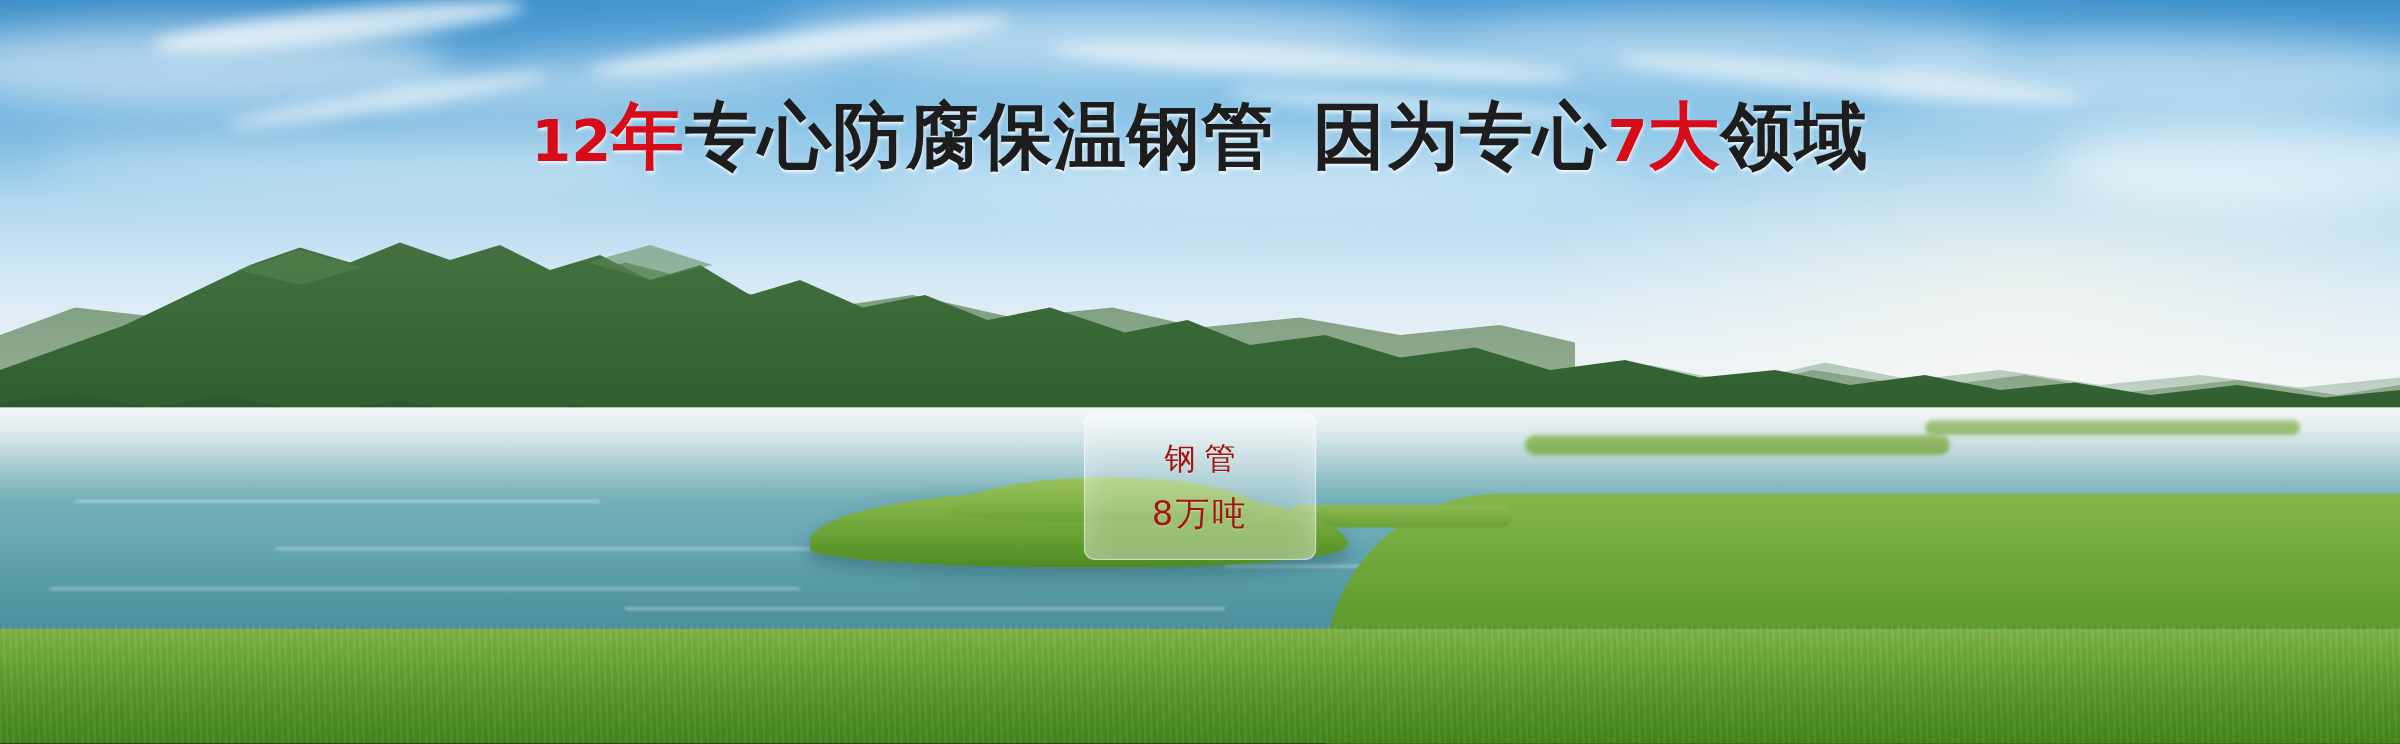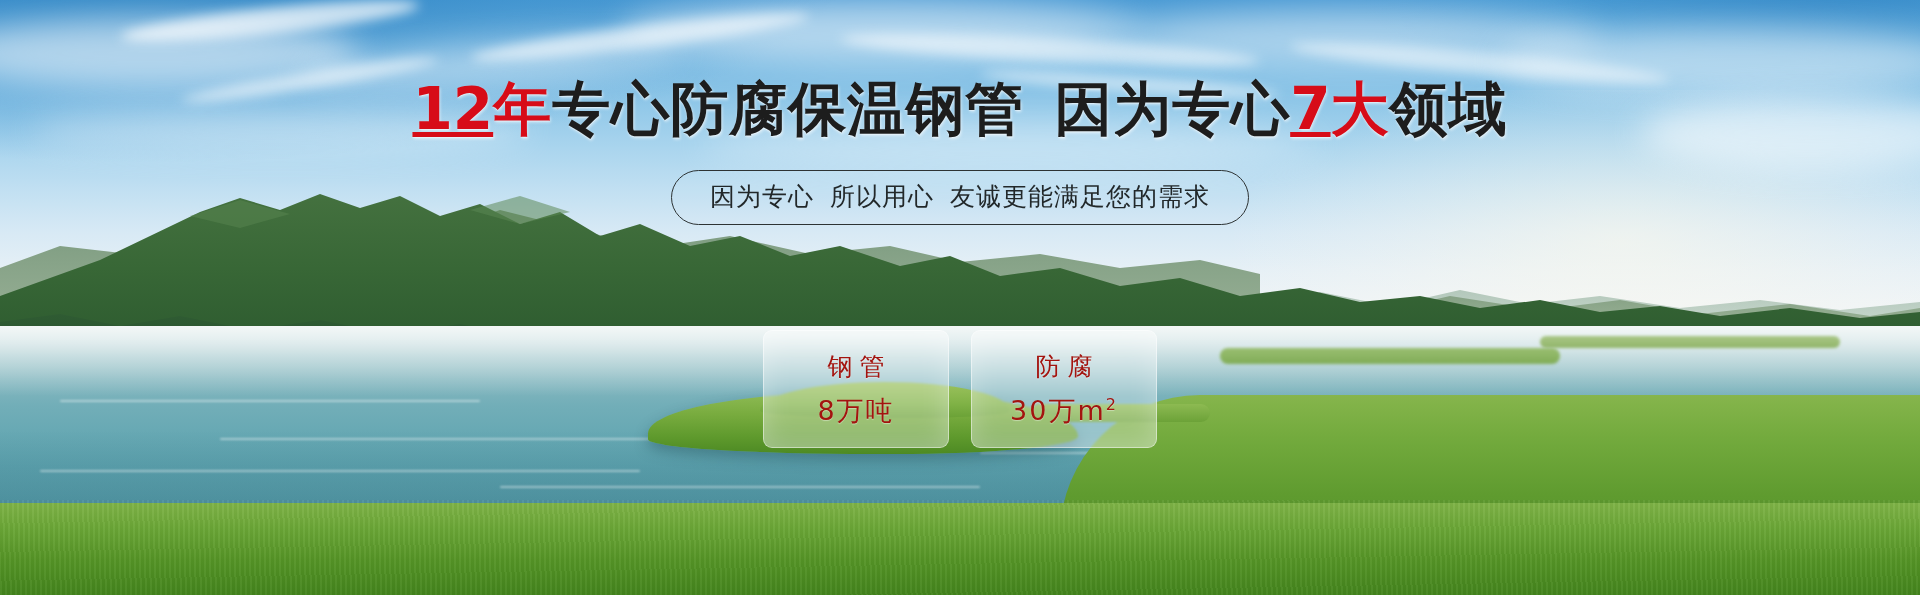--- a/index.html
+++ b/index.html
@@ -135,21 +135,21 @@
     text-align:center;
     font-size:58px;
     font-weight:bold;
     letter-spacing:1px;
     line-height:1;
     white-space:nowrap;
     color:#1d1d1d;
     text-shadow:1px 2px 3px rgba(255,255,255,.55), 0 1px 0 rgba(255,255,255,.35);
   }
   .headline .red { color:#d70c18; }
-  .headline .num { font-size:58px; letter-spacing:0;text-decoration:underline; }
+  .headline .num { font-size:46px; letter-spacing:0; }
   .headline .gap { display:inline-block; width:30px; }
 
   .subpill {
     position:absolute; top:170px; left:50%;
     transform:translateX(-50%);
     padding:9px 38px 11px;
     border:1.6px solid #2d3334;
     border-radius:30px;
     font-size:25px;
     color:#22282a;
@@ -299,32 +299,25 @@
     <div class="grass-front"></div>
     <div class="grass-texture"></div>
   </div>
 
   <div class="content">
 
     <div class="headline">
       <span class="red num">12</span><span class="red">年</span><span>专心防腐保温钢管</span><span class="gap"></span><span>因为专心</span><span class="red num">7</span><span class="red">大</span><span>领域</span>
     </div>
 
-    <div class="subpill">
-      <span>因为专心</span><span class="sp"></span><span>所以用心</span><span class="sp"></span><span>友诚更能满足您的需求</span>
-    </div>
 
     <div class="cards">
 
       <div class="card">
         <div class="card-title">钢管</div>
         <div class="card-value"><span>8万吨</span></div>
       </div>
 
-      <div class="card">
-        <div class="card-title">防腐</div>
-        <div class="card-value"><span>30万m</span><sup>2</sup></div>
-      </div>
 
 
     </div>
   </div>
 </div>
 
 </body></html>

